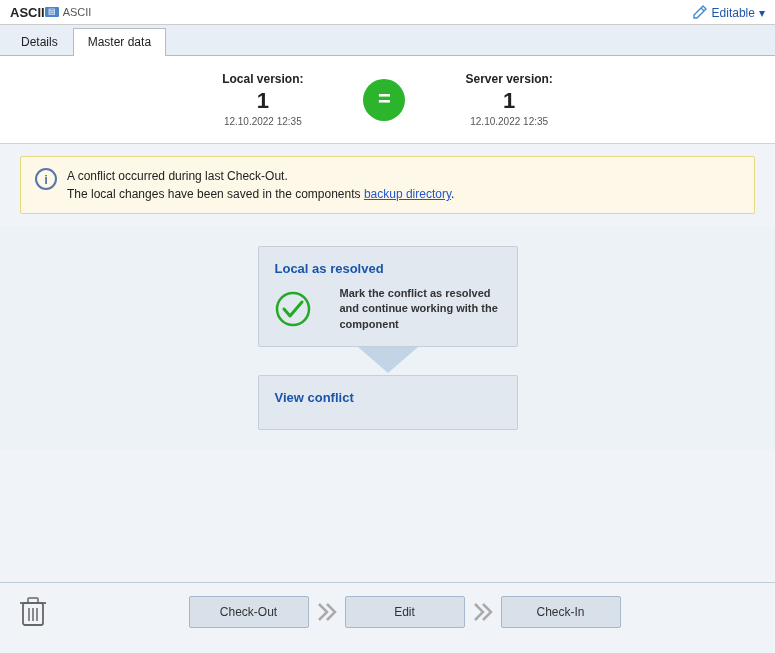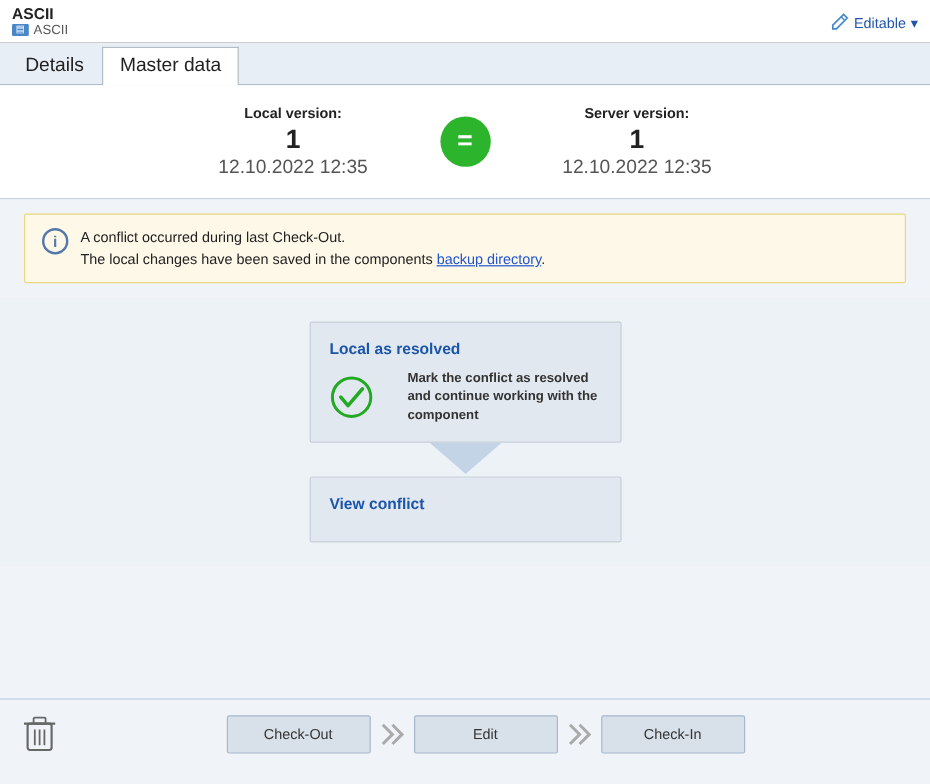--- a/index.html
+++ b/index.html
@@ -17,21 +17,21 @@
     .title-bar {
       background: #fff;
       border-bottom: 1px solid #ccc;
       padding: 4px 10px;
       display: flex;
       align-items: center;
       justify-content: space-between;
     }
     .title-left {
       display: flex;
-      flex-direction: column;
+      flex-direction: row;
     }
     .title-app {
       font-weight: bold;
       font-size: 13px;
     }
     .title-sub {
       font-size: 11px;
       color: #555;
       display: flex;
       align-items: center;
@@ -63,21 +63,21 @@
 
     
     .tabs {
       background: #e8eef5;
       display: flex;
       border-bottom: 1px solid #b0bcc8;
       padding: 0 6px;
     }
     .tab {
       padding: 6px 14px;
-      font-size: 16px;
+      font-size: 12px;
       cursor: pointer;
       border: 1px solid transparent;
       border-bottom: none;
       margin-top: 3px;
     }
     .tab.active {
       background: #fff;
       border-color: #b0bcc8;
       border-bottom-color: #fff;
       margin-bottom: -1px;
@@ -99,21 +99,21 @@
     .version-label {
       font-weight: bold;
       font-size: 12px;
     }
     .version-num {
       font-size: 22px;
       font-weight: bold;
       margin: 2px 0;
     }
     .version-date {
-      font-size: 16px;
+      font-size: 10px;
       color: #555;
     }
     .equals-icon {
       width: 42px;
       height: 42px;
       border-radius: 50%;
       background: #2cb52c;
       display: flex;
       align-items: center;
       justify-content: center;

